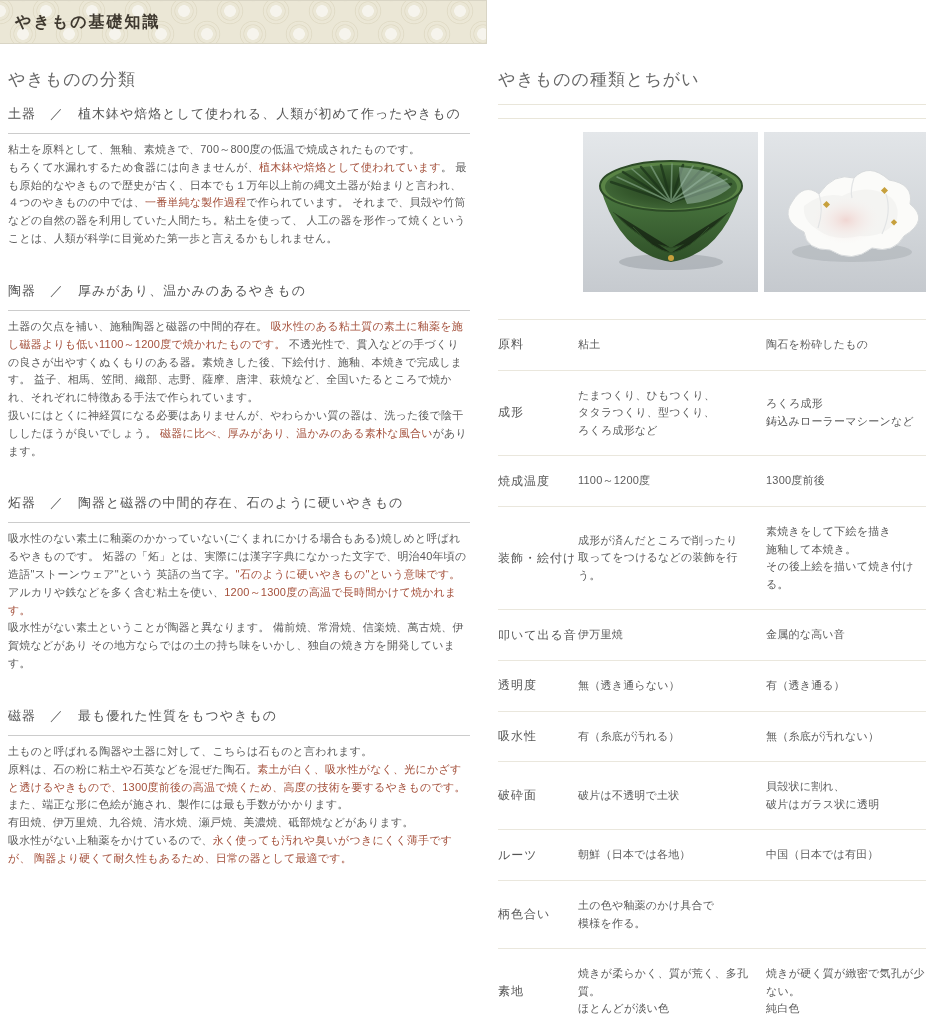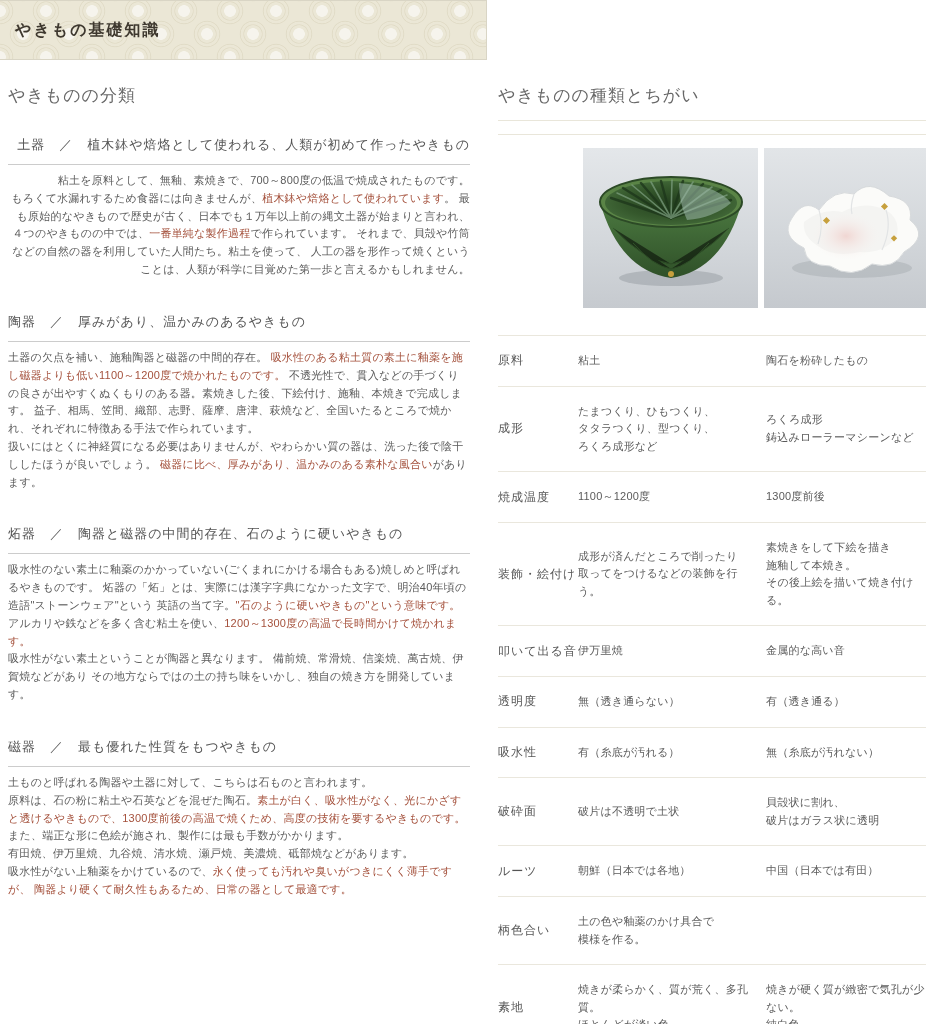--- a/index.html
+++ b/index.html
@@ -3,42 +3,42 @@
 <meta charset="utf-8">
 <style>
   html,body{margin:0;padding:0;}
   body{
     width:926px;height:1024px;overflow:hidden;background:#ffffff;
     font-family:"Liberation Sans","DejaVu Sans",sans-serif;
     -webkit-font-smoothing:antialiased;
   }
   
   .kb-header{
-    width:487px;height:60px;box-sizing:border-box;
+    width:487px;height:44px;box-sizing:border-box;
     border:1px solid #d9d5c5;border-left:none;
     display:flex;align-items:center;padding-left:15px;
     background-color:#ebe7d6;
     background-image:
       radial-gradient(circle, rgba(255,255,255,0.55) 17%, transparent 19%, transparent 26%, rgba(198,190,158,0.30) 28%, transparent 31%, transparent 37%, rgba(198,190,158,0.30) 39%, transparent 42%),
       radial-gradient(circle, rgba(255,255,255,0.55) 17%, transparent 19%, transparent 26%, rgba(198,190,158,0.30) 28%, transparent 31%, transparent 37%, rgba(198,190,158,0.30) 39%, transparent 42%);
     background-size:46px 46px;
     background-position:0 10px,23px 33px;
   }
   .kb-title{
     font-family:"Liberation Serif","DejaVu Serif",serif;
     font-weight:bold;font-size:16px;color:#3e382f;letter-spacing:2px;
   }
   
   .main{display:flex;padding-left:8px;}
   .col-left{width:462px;margin-right:28px;}
   .col-right{width:428px;}
   .col-title{font-size:17px;font-weight:400;color:#666;margin:24px 0 0 0;letter-spacing:1px;}
   
   .section{margin-top:34px;}
-  .section:first-of-type{margin-top:29px;text-align:right;}
+  .section:first-of-type{margin-top:14px;}
   .sec-head{font-size:13px;font-weight:400;color:#555;margin:0;letter-spacing:1px;}
   .sec-head .slash{margin:0 14px;}
   .sec-rule{border:none;border-top:1px solid #ccc;height:0;margin:10px 0 7px 0;}
   .sec-body{font-size:11px;line-height:1.62;color:#5b5b5b;letter-spacing:0.02em;}
   .sec-body .red{color:var(--accent,#a4503b);}
   
   .title-rule{border:none;border-top:1px solid #e9e6da;height:0;margin:0;}
   .rule-1{margin-top:13px;}
   .rule-2{margin-top:13px;}
   .figure-row{margin-top:13px;display:flex;gap:6px;padding-left:85px;}

